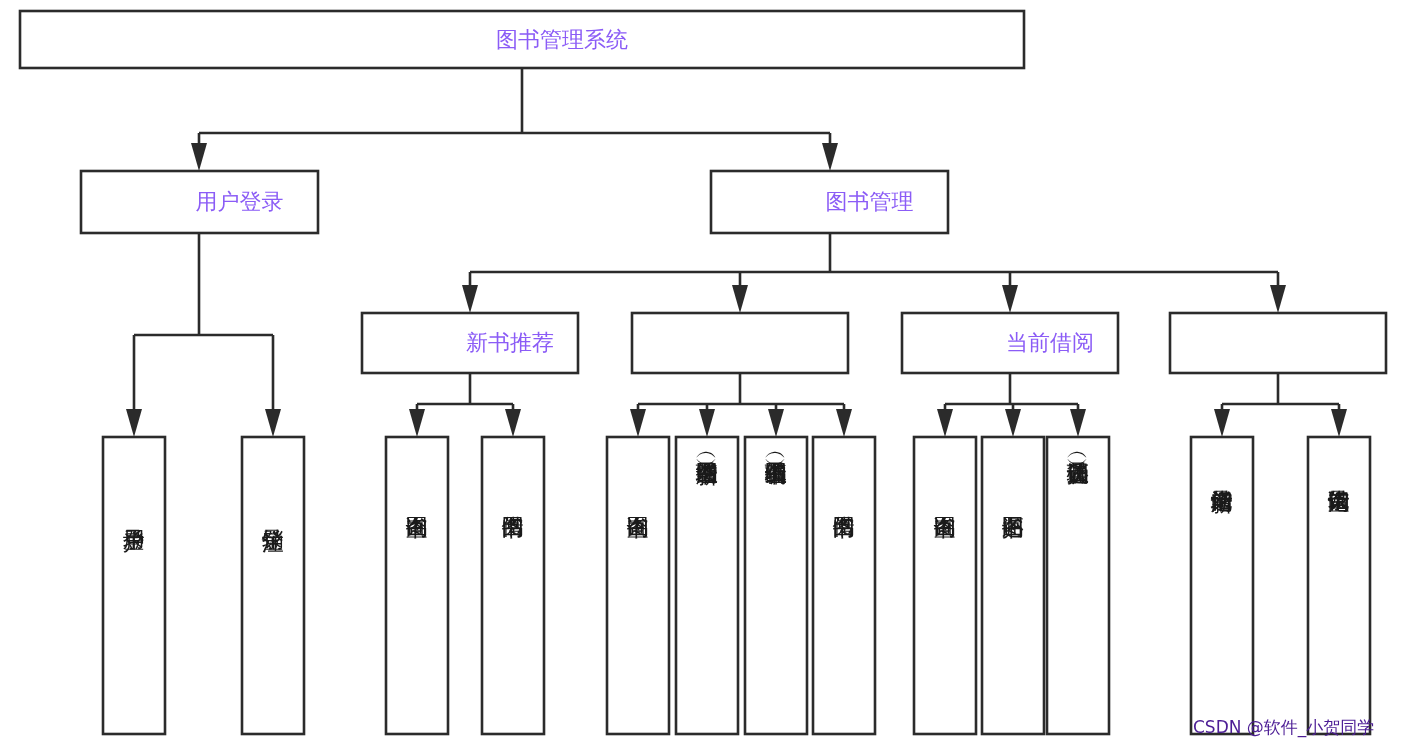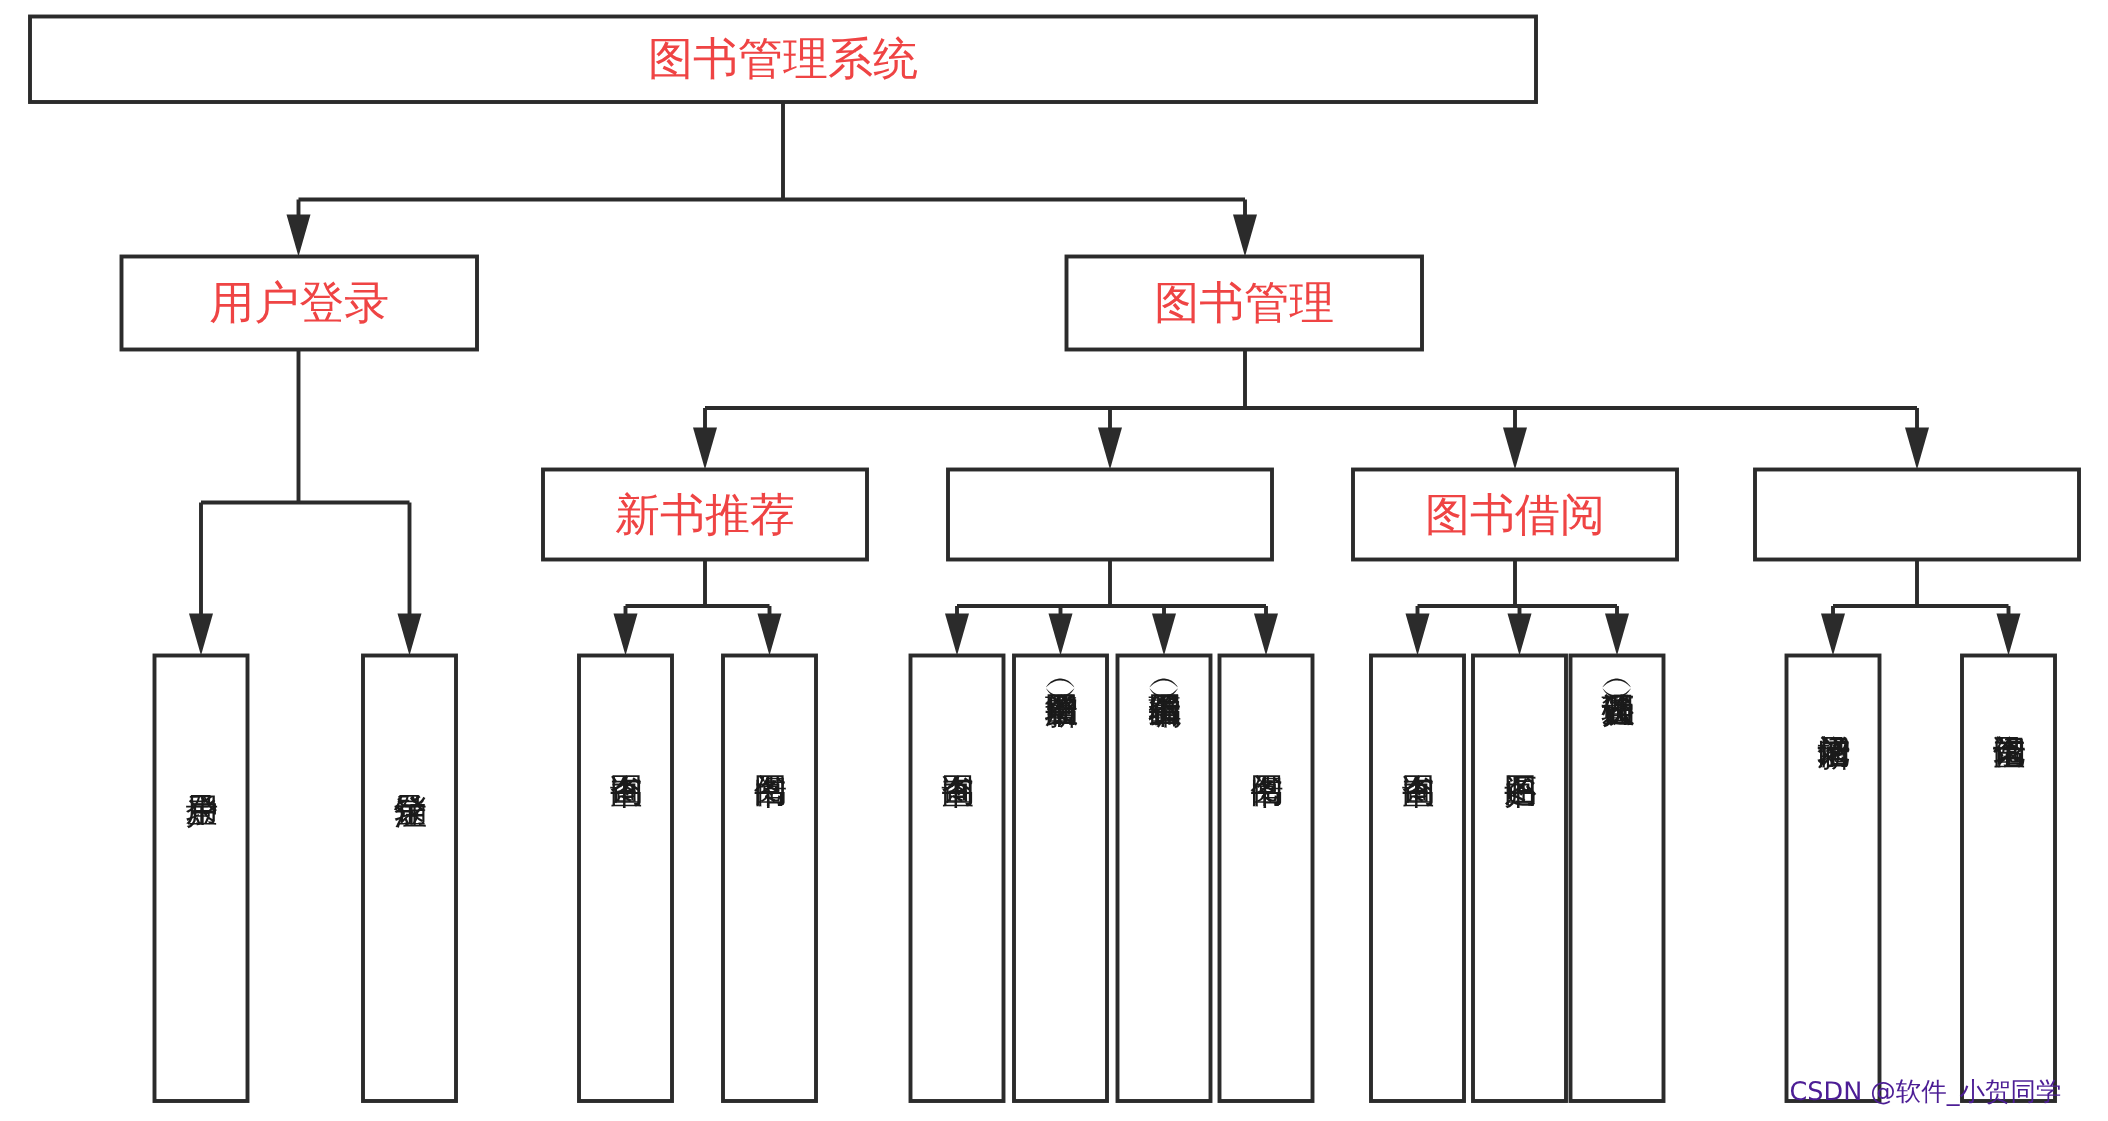--- a/index.html
+++ b/index.html
@@ -66,24 +66,25 @@
     writing-mode: vertical-rl;
     text-orientation: upright;
     white-space: nowrap;
   }
   .hbox-label {
     position: absolute;
     display: flex;
     align-items: center;
     justify-content: center;
     font-family: "DejaVu Sans", "Liberation Sans", sans-serif;
-    font-size: 30px;
-    color: #ef4444;
+    font-size: 22px;
+    color: #8b5cf6;
     pointer-events: none;
     white-space: nowrap;
+    margin-left: 40px;
   }
 </style>
 </head>
 <body>
 
 <div id="diagram-root">
 
   <svg id="flow-svg" viewBox="0 0 1405 747">
 
     <g>
@@ -178,21 +179,21 @@
       <rect class="node-rect" x="1308" y="437" width="62" height="297"></rect>
     </g>
   </svg>
 
   <div class="hbox-label" style="left:20px; top:11px; width:1004px; height:57px;">图书管理系统</div>
 
   <div class="hbox-label" style="left:81px; top:171px; width:237px; height:62px;">用户登录</div>
   <div class="hbox-label" style="left:711px; top:171px; width:237px; height:62px;">图书管理</div>
 
   <div class="hbox-label" style="left:362px; top:313px; width:216px; height:60px;">新书推荐</div>
-  <div class="hbox-label" style="left:902px; top:313px; width:216px; height:60px;">图书借阅</div>
+  <div class="hbox-label" style="left:902px; top:313px; width:216px; height:60px;">当前借阅</div>
 
   <div class="vlabel-wrap" style="left:103px; top:437px; width:62px; height:297px; padding-top:75px;">
     <span class="vlabel-text">用户登录</span>
   </div>
   <div class="vlabel-wrap" style="left:242px; top:437px; width:62px; height:297px; padding-top:75px;">
     <span class="vlabel-text">注销登录</span>
   </div>
 
   <div class="vlabel-wrap" style="left:386px; top:437px; width:62px; height:297px; padding-top:62px;">
     <span class="vlabel-text">查询图书</span>

